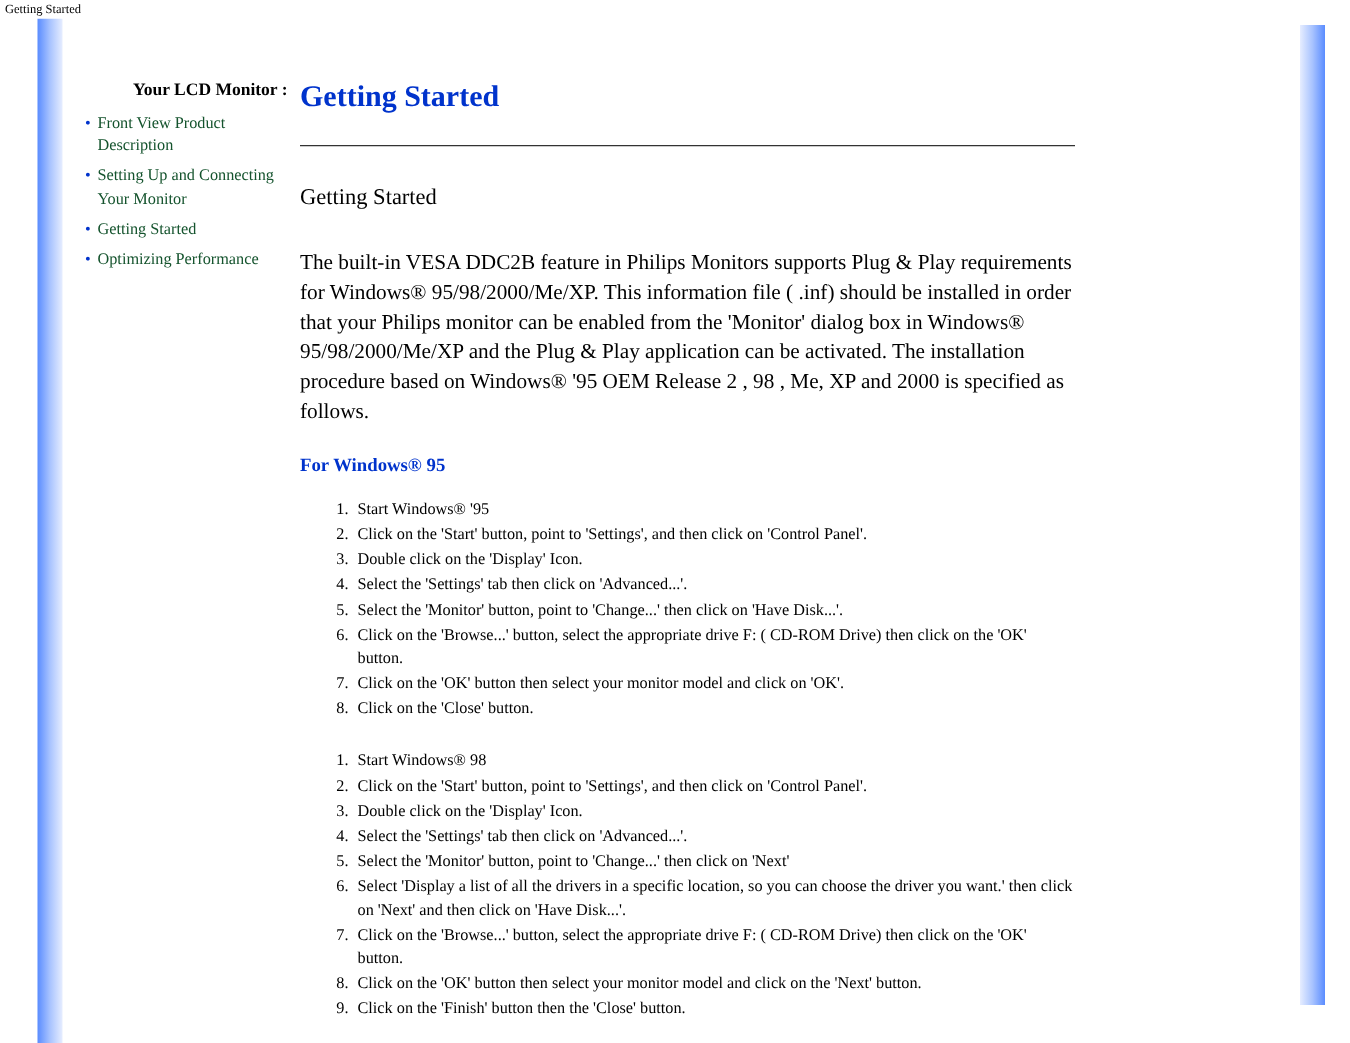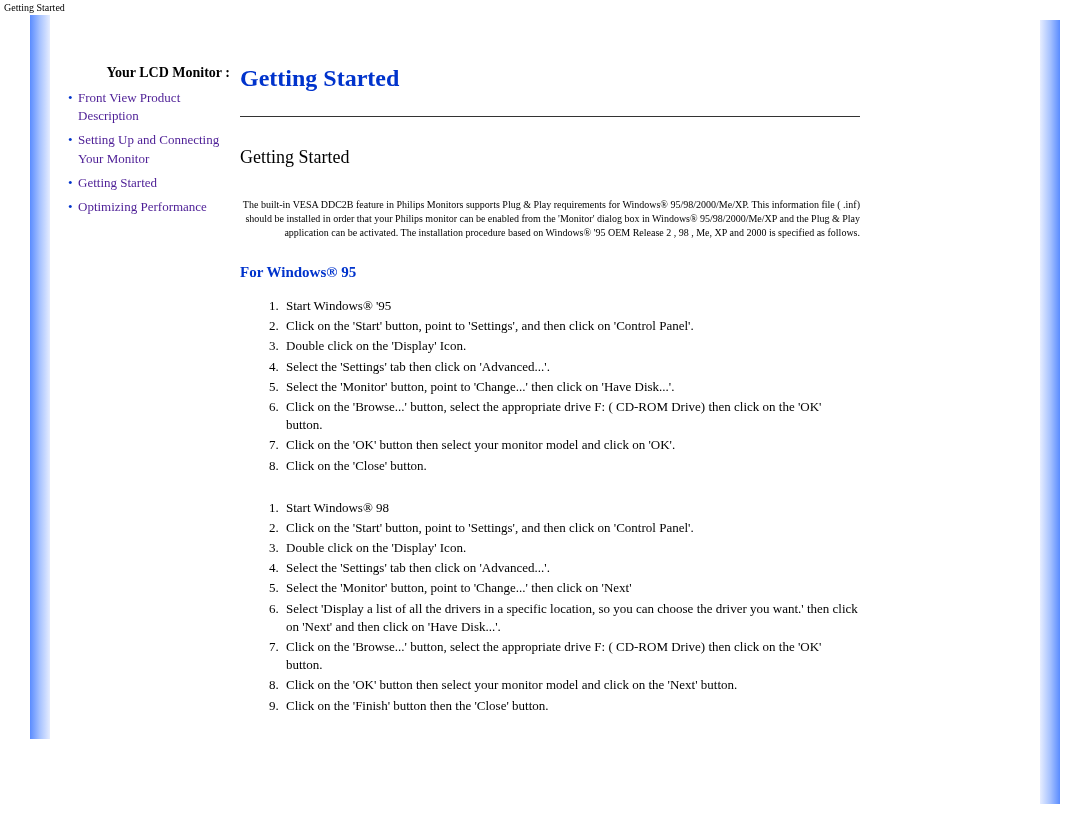--- a/index.html
+++ b/index.html
@@ -7,27 +7,27 @@
 .header-text { font-size: 10px; padding: 2px 4px; }
 .page-wrap { display: flex; padding-left: 30px; }
 .left-bar { width: 20px; background: linear-gradient(to right, #5a8cff, #a8c3ff, #e6edff); flex-shrink: 0; }
 .right-bar { width: 20px; background: linear-gradient(to left, #5a8cff, #a8c3ff, #e6edff); flex-shrink: 0; position: absolute; right: 20px; top: 20px; bottom: 30px; }
 .content-wrap { display: flex; flex: 1; padding-top: 50px; padding-right: 50px; }
 .sidebar { width: 190px; flex-shrink: 0; padding-left: 18px; padding-right: 10px; }
 .sidebar-title { font-weight: bold; font-size: 14px; margin-bottom: 8px; text-align: right; }
 .sidebar ul { list-style: none; }
 .sidebar li { color: #0033cc; font-size: 13px; line-height: 1.4; margin-bottom: 6px; padding-left: 10px; position: relative; }
 .sidebar li::before { content: "•"; position: absolute; left: 0; color: #0033cc; }
-.sidebar a { color: #4c1d95; text-decoration: none; text-align: center; }
+.sidebar a { color: #14532d; text-decoration: none; text-align: center; }
 .main { flex: 1; max-width: 620px; }
 .main-title { color: #0033cc; font-size: 24px; font-weight: bold; margin-bottom: 24px; }
 hr.divider { border: none; border-top: 1px solid #333; margin-bottom: 30px; }
 .sub-title { font-size: 18px; font-weight: normal; margin-bottom: 30px; }
 .info-heading { color: #0033cc; font-weight: bold; font-size: 13px; margin-bottom: 20px; }
-.body-text { font-size: 10px; line-height: 1.4; margin-bottom: 24px; text-align: right; }
+.body-text { font-size: 17px; line-height: 1.4; margin-bottom: 24px; }
 .section-heading { color: #0033cc; font-weight: bold; font-size: 15px; margin-bottom: 16px; }
 ol.steps { margin-left: 42px; margin-bottom: 24px; font-size: 13px; line-height: 1.4; }
 ol.steps li { margin-bottom: 2px; padding-left: 4px; }
 </style>
 </head>
 <body>
 
 <div class="header-text">Getting Started</div>
 
 <div class="page-wrap">

